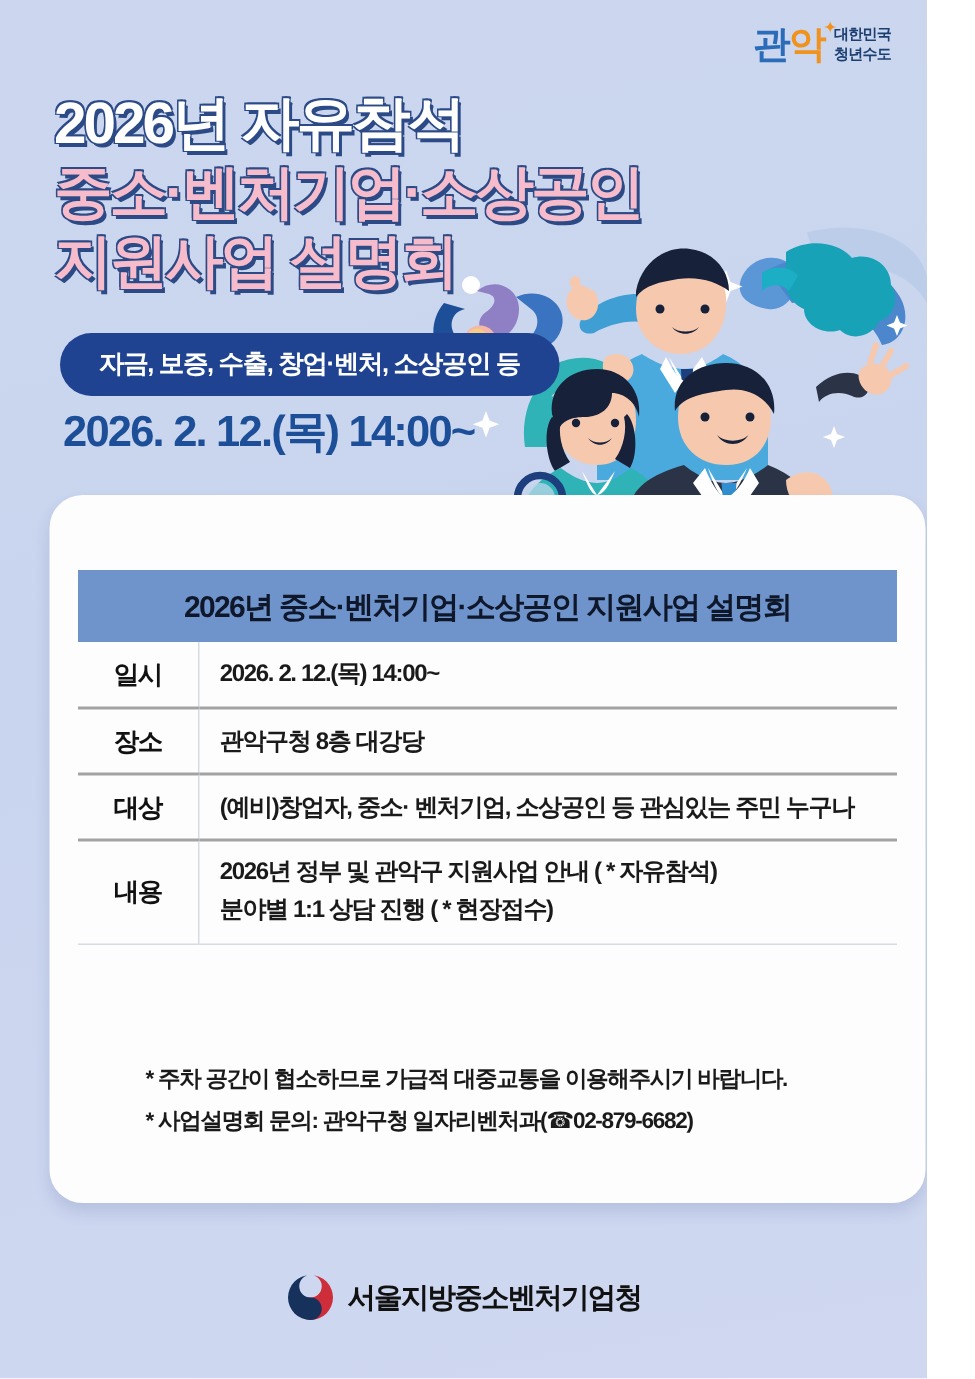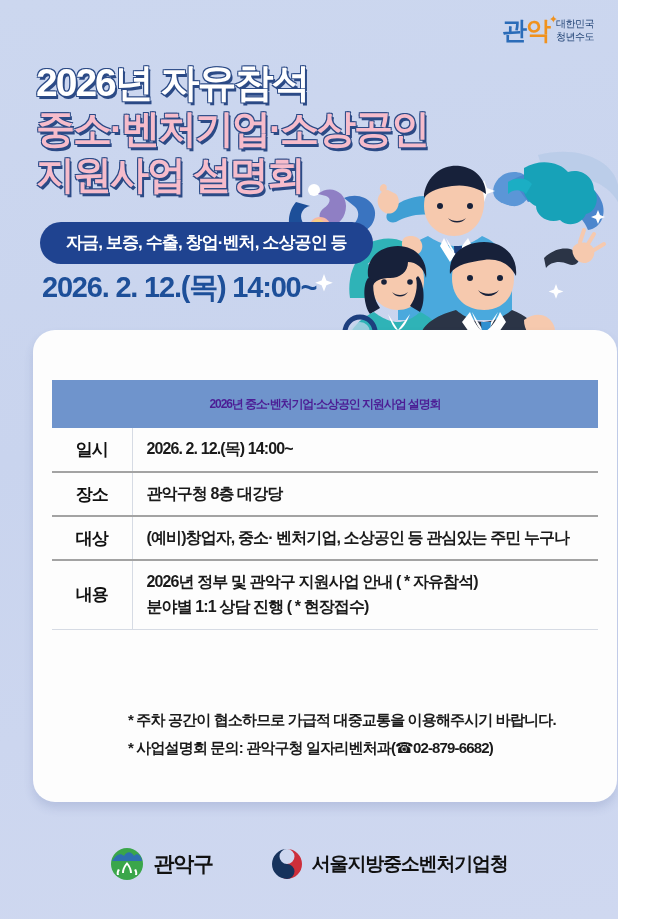--- a/index.html
+++ b/index.html
@@ -26,21 +26,21 @@
     font-size:25px; font-weight:bold; letter-spacing:-1px;
     line-height:1;
   }
   #brand-mark .gw { color:#2b6cb8; }
   #brand-mark .ak { color:#f0921e; }
   #brand-mark .spark {
     position:absolute; top:-4px; right:-7px;
     color:#f0921e; font-size:11px;
   }
   #brand-text {
-    font-size:10px; font-weight:normal; color:#1c3f72;
+    font-size:10px; font-weight:bold; color:#1c3f72;
     line-height:1.25; letter-spacing:-0.5px;text-align:center;
   }
 
   
   #headline { position:absolute; top:60px; left:36px; z-index:6; }
   .hl {
     font-size:39px; font-weight:bold;
     letter-spacing:-2px; line-height:1.18;
     white-space:nowrap;
   }
@@ -88,21 +88,21 @@
     z-index:5;
     padding:0;
   }
   #card-header {
     position:absolute; top:50px; left:19px;
     width:546px; height:48px;
     background:#6f94cc;
     display:flex; align-items:center; justify-content:center;
   }
   #card-header-text {
-    color:#4c1d95; font-size:12px; font-weight:bold;
+    color:#0f172a; font-size:20px; font-weight:bold;
     letter-spacing:-1.1px; white-space:nowrap;
   }
 
   #info-table {
     position:absolute; top:98px; left:19px;
     width:546px;
     border-collapse:collapse;
   }
   #info-table td {
     border-bottom:2px solid #a3a3a3;
@@ -123,21 +123,21 @@
     font-size:16px; font-weight:bold; color:#1a1a1a;
     letter-spacing:-0.9px;
     white-space:nowrap;
   }
   .cell-value.two-line { line-height:1.55; padding:9px 0 9px 14px !important; }
 
   
   #footnotes {
     position:absolute; left:64px; top:376px;
     font-size:15px; font-weight:bold; color:#1a1a1a;
-    letter-spacing:-0.85px; line-height:1.85;margin-left:31px;
+    letter-spacing:-0.85px; line-height:1.85;
   }
   #footnotes div { white-space:nowrap; }
 
   
   #bottom-logos {
     position:absolute; bottom:38px; left:0; width:100%;
     display:flex; align-items:center; justify-content:center;
     gap:58px; z-index:6;
   }
   .logo-group { display:flex; align-items:center; gap:9px; }
@@ -273,30 +273,20 @@
     </table>
 
     <div id="footnotes">
       <div>* 주차 공간이 협소하므로 가급적 대중교통을 이용해주시기 바랍니다.</div>
       <div>* 사업설명회 문의: 관악구청 일자리벤처과(☎02-879-6682)</div>
     </div>
   </div>
 
   <div id="bottom-logos">
 
-    <div class="logo-group">
-      <svg width="34" height="34" viewBox="0 0 34 34">
-        <circle cx="17" cy="17" r="16" fill="#3aa64a"></circle>
-        <path d="M2 14 C6 8 10 5 14 9 C17 4 21 4 24 9 C27 5 31 8 32 14 Z" fill="#2e6fb0"></path>
-        <path d="M17 15 C17 15 12 20 12 26 L14 26 C14 21 17 18 17 18 C17 18 20 21 20 26 L22 26 C22 20 17 15 17 15 Z" fill="#ffffff"></path>
-        <path d="M8 22 C8 22 6 25 7 28 L9 28 C8 25 10 23 10 23 Z" fill="#ffffff"></path>
-        <path d="M26 22 C26 22 28 25 27 28 L25 28 C26 25 24 23 24 23 Z" fill="#ffffff"></path>
-      </svg>
-      <span class="logo-caption">관악구</span>
-    </div>
 
     <div class="logo-group">
       <svg width="32" height="32" viewBox="0 0 32 32">
         <path d="M16 1 A15 15 0 0 1 16 31 A7.5 7.5 0 0 1 16 16 A7.5 7.5 0 0 0 16 1 Z" fill="#cd2e3a"></path>
         <path d="M16 31 A15 15 0 0 1 16 1 A7.5 7.5 0 0 0 16 16 A7.5 7.5 0 0 1 16 31 Z" fill="#16325c"></path>
       </svg>
       <span class="logo-caption small">서울지방중소벤처기업청</span>
     </div>
 
   </div>

